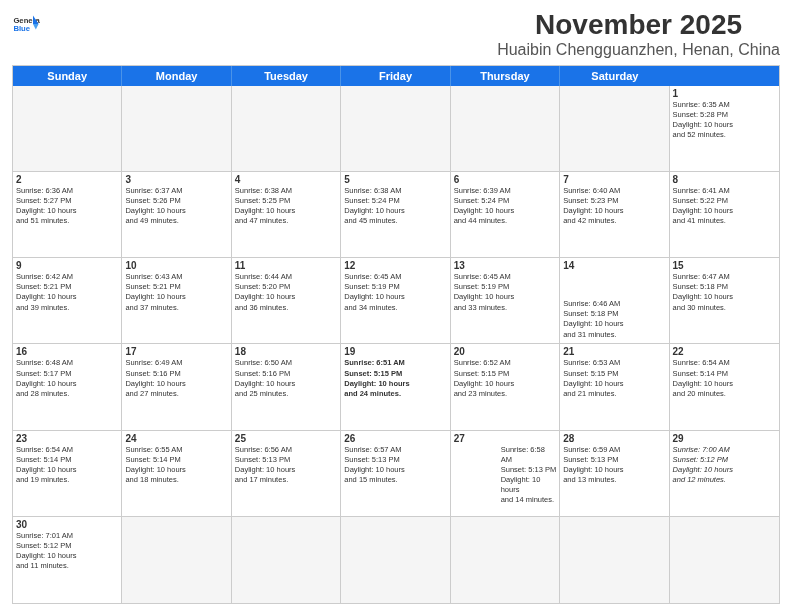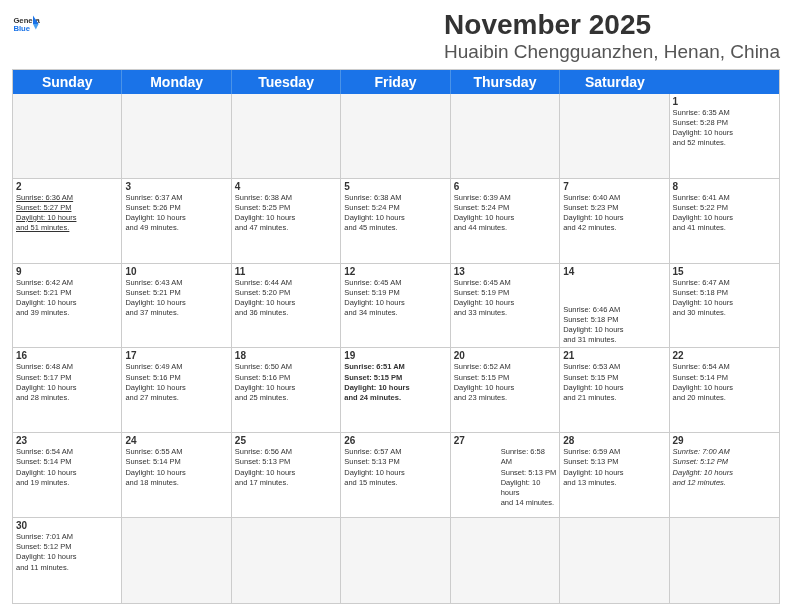--- a/index.html
+++ b/index.html
@@ -27,46 +27,46 @@
     .logo {
       display: flex;
       align-items: center;
       gap: 4px;
     }
     .logo-icon {
       width: 28px;
       height: 28px;
     }
     .title-area {
-      text-align: left;
+      text-align: center;
     }
     .month-title {
       font-size: 28px;
       font-weight: bold;
       color: #333;
       line-height: 1.1;
     }
     .location {
-      font-size: 19px;
+      font-size: 16px;
       color: #555;
     }
     .calendar {
       flex: 1;
       display: flex;
       flex-direction: column;
       border: 1px solid #ccc;
     }
     .cal-header {
       display: grid;
       grid-template-columns: repeat(7, 1fr);
       background: #1a73e8;
     }
     .cal-header-cell {
       color: white;
-      font-size: 14px;
+      font-size: 11px;
       font-weight: bold;
       padding: 4px 4px;
       text-align: center;
       border-right: 1px solid #4a93e8;
     }
     .cal-header-cell:last-child {
       border-right: none;
     }
     .cal-body {
       flex: 1;
@@ -141,21 +141,21 @@
         <div class="cal-cell empty"></div>
         <div class="cal-cell">
           <span class="day-num">1</span>
           <div class="day-info" style="white-space: pre-line;">Sunrise: 6:35 AM
 Sunset: 5:28 PM
 Daylight: 10 hours
 and 52 minutes.</div>
         </div>
         <div class="cal-cell">
           <span class="day-num">2</span>
-          <div class="day-info" style="white-space: pre-line; text-decoration: underline;">Sunrise: 6:36 AM
+          <div class="day-info" style="white-space: pre-line;">Sunrise: 6:36 AM
 Sunset: 5:27 PM
 Daylight: 10 hours
 and 51 minutes.</div>
         </div>
         <div class="cal-cell">
           <span class="day-num">3</span>
           <div class="day-info" style="white-space: pre-line;">Sunrise: 6:37 AM
 Sunset: 5:26 PM
 Daylight: 10 hours
 and 49 minutes.</div>

